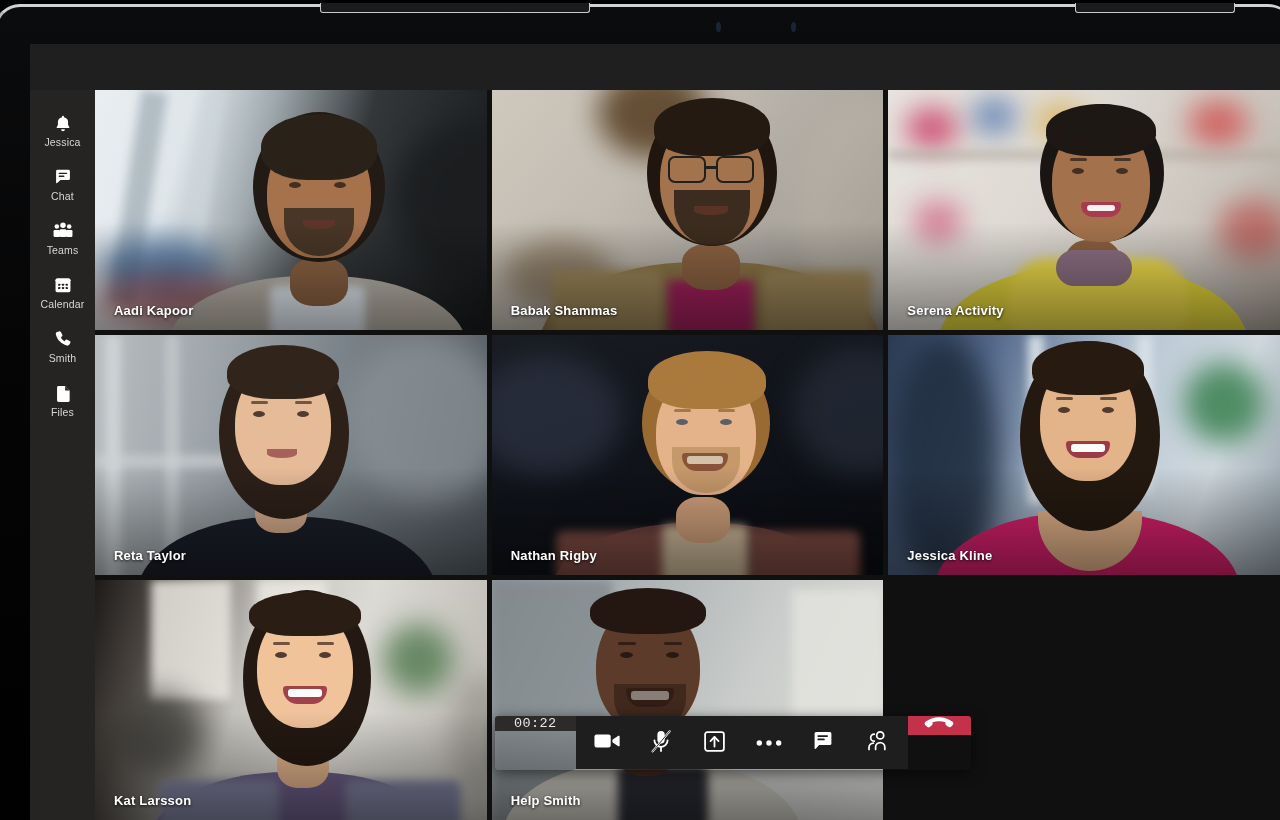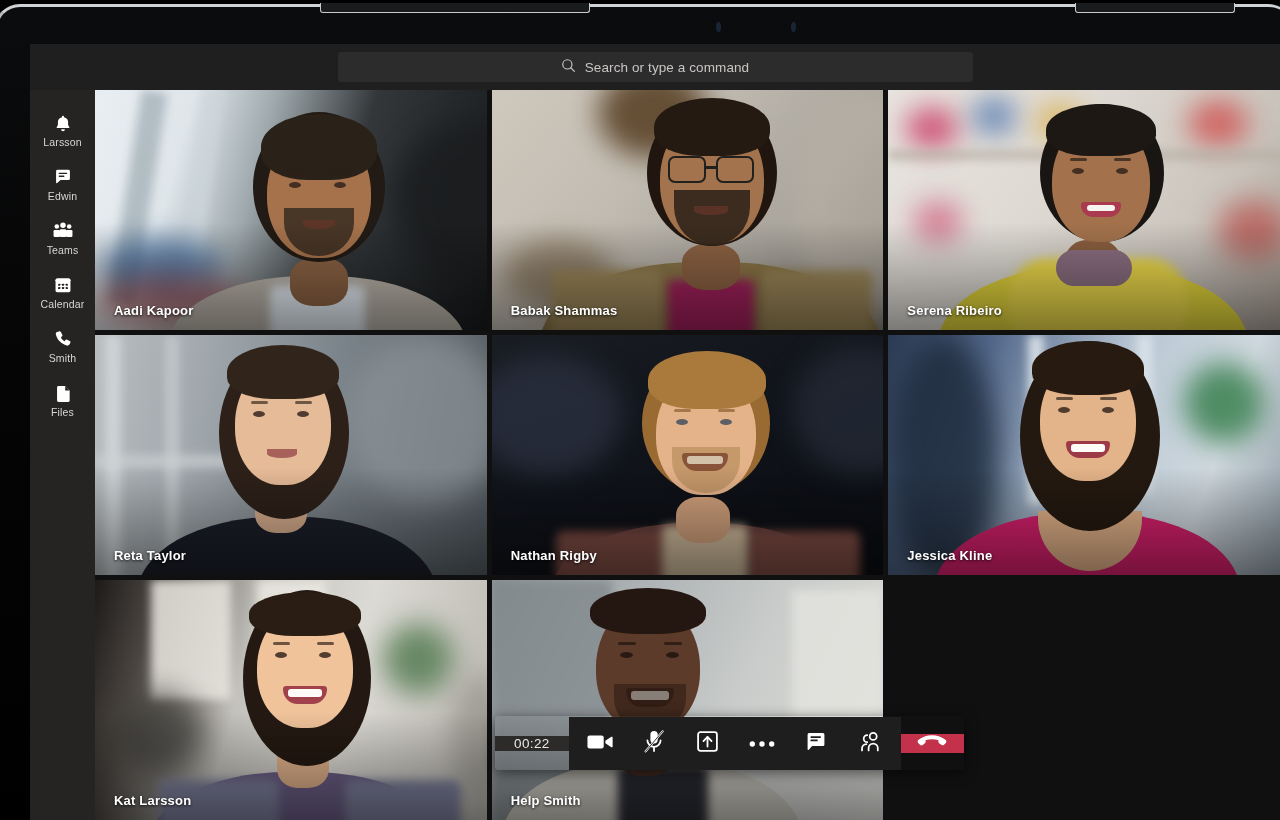--- a/index.html
+++ b/index.html
@@ -179,25 +179,26 @@
   .glasses  { position: absolute; border: 2.5px solid #20201f; border-radius: 7px; }
   .beard    { position: absolute; border-radius: 0 0 50% 50% / 0 0 70% 70%; }
   .softbar  { position: absolute; filter: blur(5px); }
 
   
   #call-bar {
     position: absolute;
     left: 465px; bottom: 50px;
     height: 54px;
     display: flex;
-    align-items: center;
+    align-items: flex-start;
     border-radius: 3px;
     overflow: hidden;
     z-index: 40;
     box-shadow: 0 3px 14px rgba(0,0,0,.55);
+    font-family: Liberation Mono, monospace;
   }
   #call-timer {
     background: #2c2b2a;
     color: #e9e8e7;
     font-size: 13.5px;
     display: flex;
     align-items: center;
     padding: 0 19px;
     letter-spacing: .4px;
   }
@@ -232,54 +233,43 @@
 <div id="device-frame">
 
   <div id="frame-rim"></div>
   <div class="hinge-tab" id="hinge-tab-left"></div>
   <div class="hinge-tab" id="hinge-tab-right"></div>
   <div class="bezel-dot" id="bezel-dot-1"></div>
   <div class="bezel-dot" id="bezel-dot-2"></div>
 
   <div id="app-window">
 
-    <div id="titlebar">
-      <div id="search-box">
-        <span class="s-ico">
-          <svg width="15" height="15" viewBox="0 0 16 16" fill="none">
-            <circle cx="6.8" cy="6.8" r="4.9" stroke="#c8c6c4" stroke-width="1.25"></circle>
-            <line x1="10.4" y1="10.4" x2="14.3" y2="14.3" stroke="#c8c6c4" stroke-width="1.25" stroke-linecap="round"></line>
-          </svg>
-        </span>
-        <span id="search-placeholder">Search or type a command</span>
-      </div>
-    </div>
 
     <nav id="sidebar">
       <div id="sidebar-top">
 
         <div class="rail-item">
           <span class="rail-ico">
             <svg width="20" height="21" viewBox="0 0 22 22" fill="#fff">
               <path d="M11 2.4a1.15 1.15 0 0 1 1.15 1.15v.5a5.6 5.6 0 0 1 4.45 5.47v3.1l1.3 2.3a.75.75 0 0 1-.65 1.13H4.75a.75.75 0 0 1-.65-1.13l1.3-2.3v-3.1A5.6 5.6 0 0 1 9.85 4.05v-.5A1.15 1.15 0 0 1 11 2.4z"></path>
               <path d="M8.9 17.3h4.2a2.1 2.1 0 0 1-4.2 0z"></path>
             </svg>
           </span>
-          <span class="rail-label">Larsson</span>
+          <span class="rail-label">Jessica</span>
         </div>
 
         <div class="rail-item">
           <span class="rail-ico">
             <svg width="20" height="20" viewBox="0 0 22 22" fill="#fff">
               <path d="M3.4 4.6a1.6 1.6 0 0 1 1.6-1.6h12a1.6 1.6 0 0 1 1.6 1.6v8.2a1.6 1.6 0 0 1-1.6 1.6H8.3L4.6 17.6a.7.7 0 0 1-1.2-.5V4.6z"></path>
               <rect x="6.2" y="6.3" width="9.4" height="1.5" rx=".7" fill="#252423"></rect>
               <rect x="6.2" y="9.4" width="6.4" height="1.5" rx=".7" fill="#252423"></rect>
             </svg>
           </span>
-          <span class="rail-label">Edwin</span>
+          <span class="rail-label">Chat</span>
         </div>
 
         <div class="rail-item">
           <span class="rail-ico">
             <svg width="22" height="20" viewBox="0 0 24 22" fill="#fff">
               <circle cx="5.2" cy="6" r="2.5"></circle>
                 <circle cx="12" cy="4.6" r="3"></circle>
                 <circle cx="18.8" cy="6" r="2.5"></circle>
               <rect x="1.6" y="10" width="7.2" height="7.6" rx="1.4"></rect>
               <rect x="8.3" y="9" width="7.4" height="8.6" rx="1.5"></rect>
@@ -400,21 +390,21 @@
           <div class="head" style="left:164px;top:30px;width:98px;height:122px;background:#a3724c;"></div>
           <div class="hair" style="left:158px;top:14px;width:110px;height:52px;background:#1d1814;"></div>
           <div class="eye" style="left:184px;top:78px;width:12px;height:6px;"></div>
           <div class="eye" style="left:228px;top:78px;width:12px;height:6px;"></div>
           <div class="brow" style="left:182px;top:68px;width:17px;background:#241a12;"></div>
           <div class="brow" style="left:226px;top:68px;width:17px;background:#241a12;"></div>
           <div style="position:absolute;left:193px;top:112px;width:40px;height:15px;border-radius:4px 4px 15px 15px;background:#a93a50;"></div>
           <div style="position:absolute;left:199px;top:115px;width:28px;height:6px;border-radius:3px;background:#f6f3f0;"></div>
         </div>
         <div class="vignette"></div>
-        <div class="tile-name">Serena Ribeiro</div>
+        <div class="tile-name">Serena Activity</div>
       </div>
 
       <div class="tile">
         <div class="scene">
           <div class="bg" style="background:linear-gradient(100deg,#b9bdc0 0%,#9fa6ab 28%,#7d868c 55%,#4f575d 100%);"></div>
           <div class="softbar" style="left:10px;top:0;width:16px;height:250px;background:#d3d8da;opacity:.85;"></div>
           <div class="softbar" style="left:70px;top:0;width:14px;height:250px;background:#c6cbcd;opacity:.8;"></div>
           <div class="softbar" style="left:0;top:120px;width:150px;height:12px;background:#cdd2d4;opacity:.7;"></div>
           <div class="blob" style="left:250px;top:0px;width:160px;height:170px;background:#8c9499;opacity:.7;"></div>
           <div class="torso" style="left:42px;top:182px;width:300px;height:130px;background:#1b1e29;"></div>

